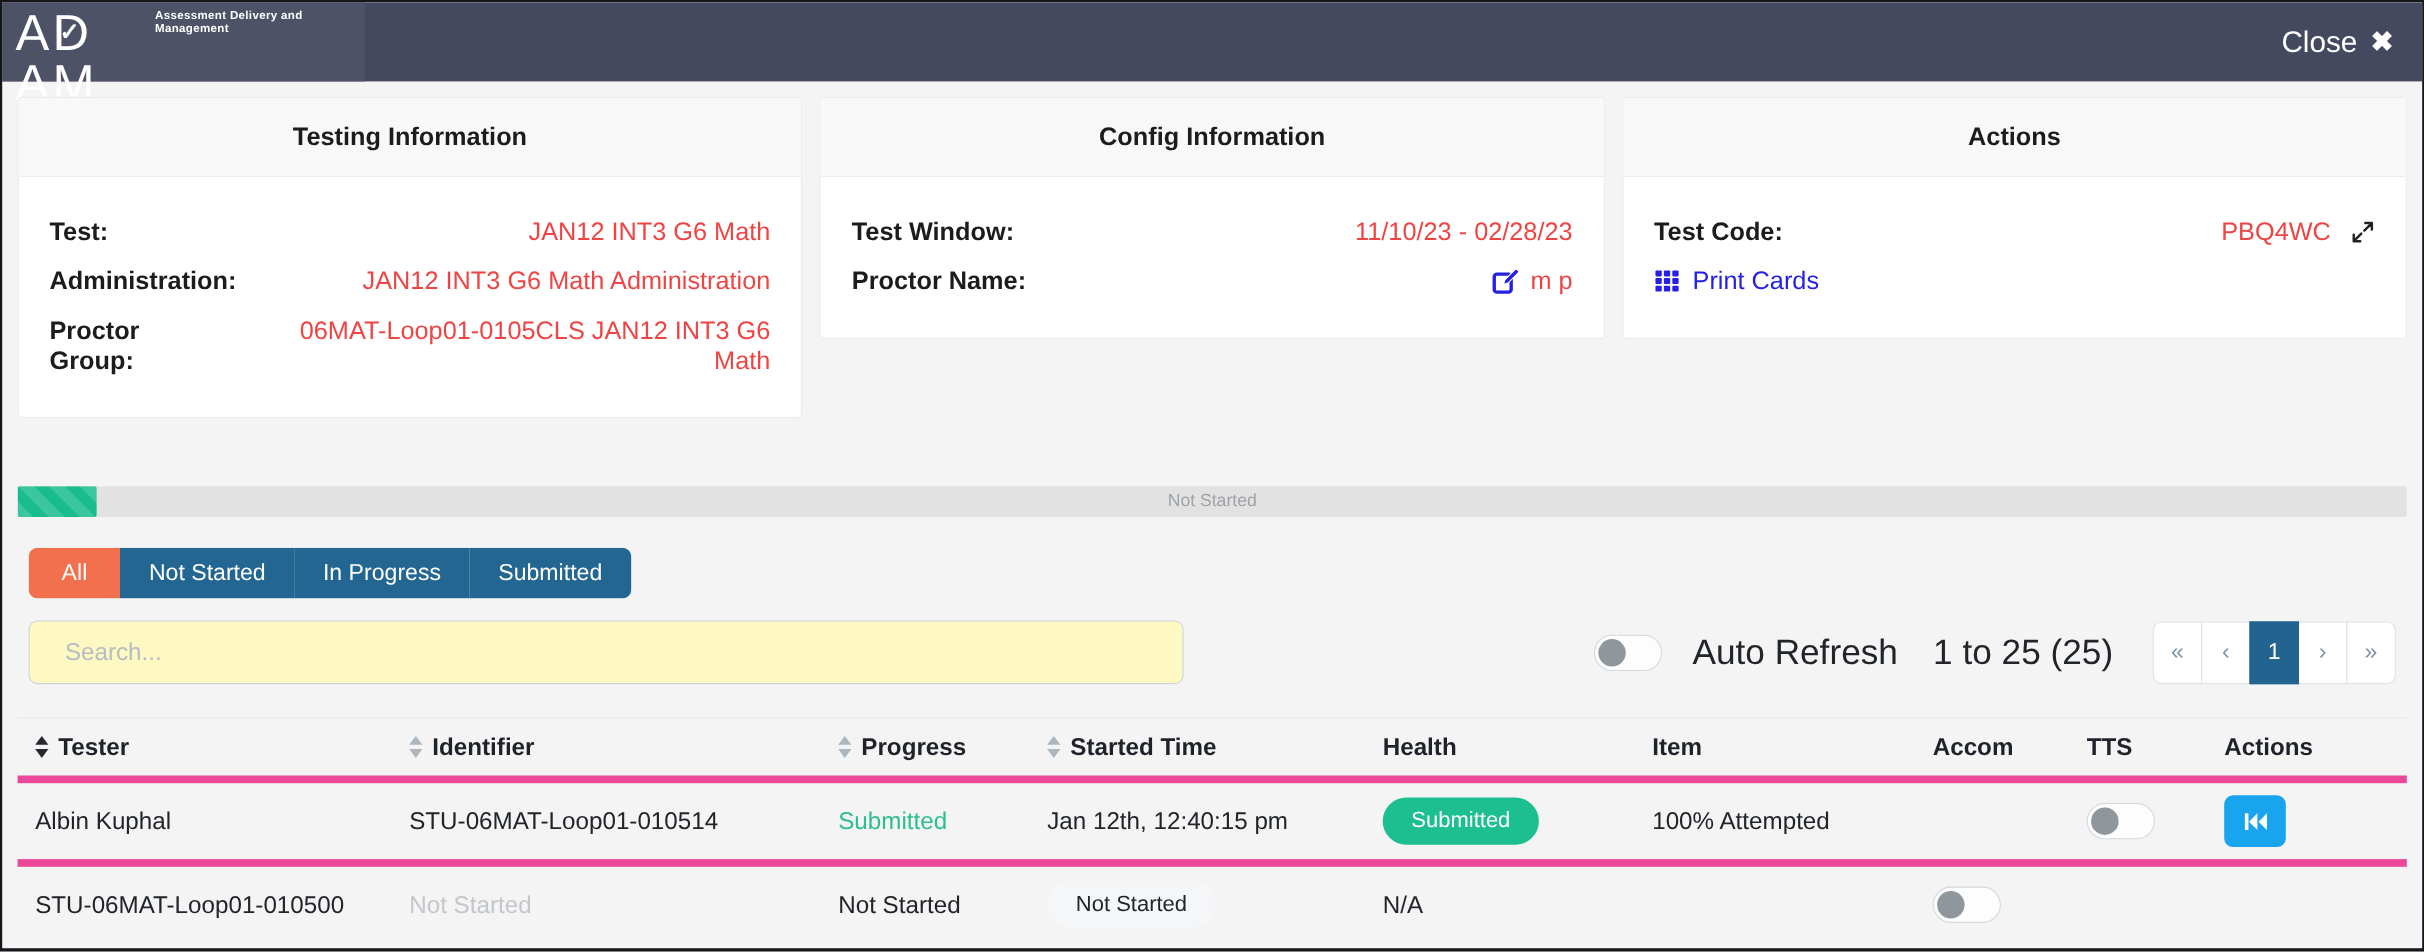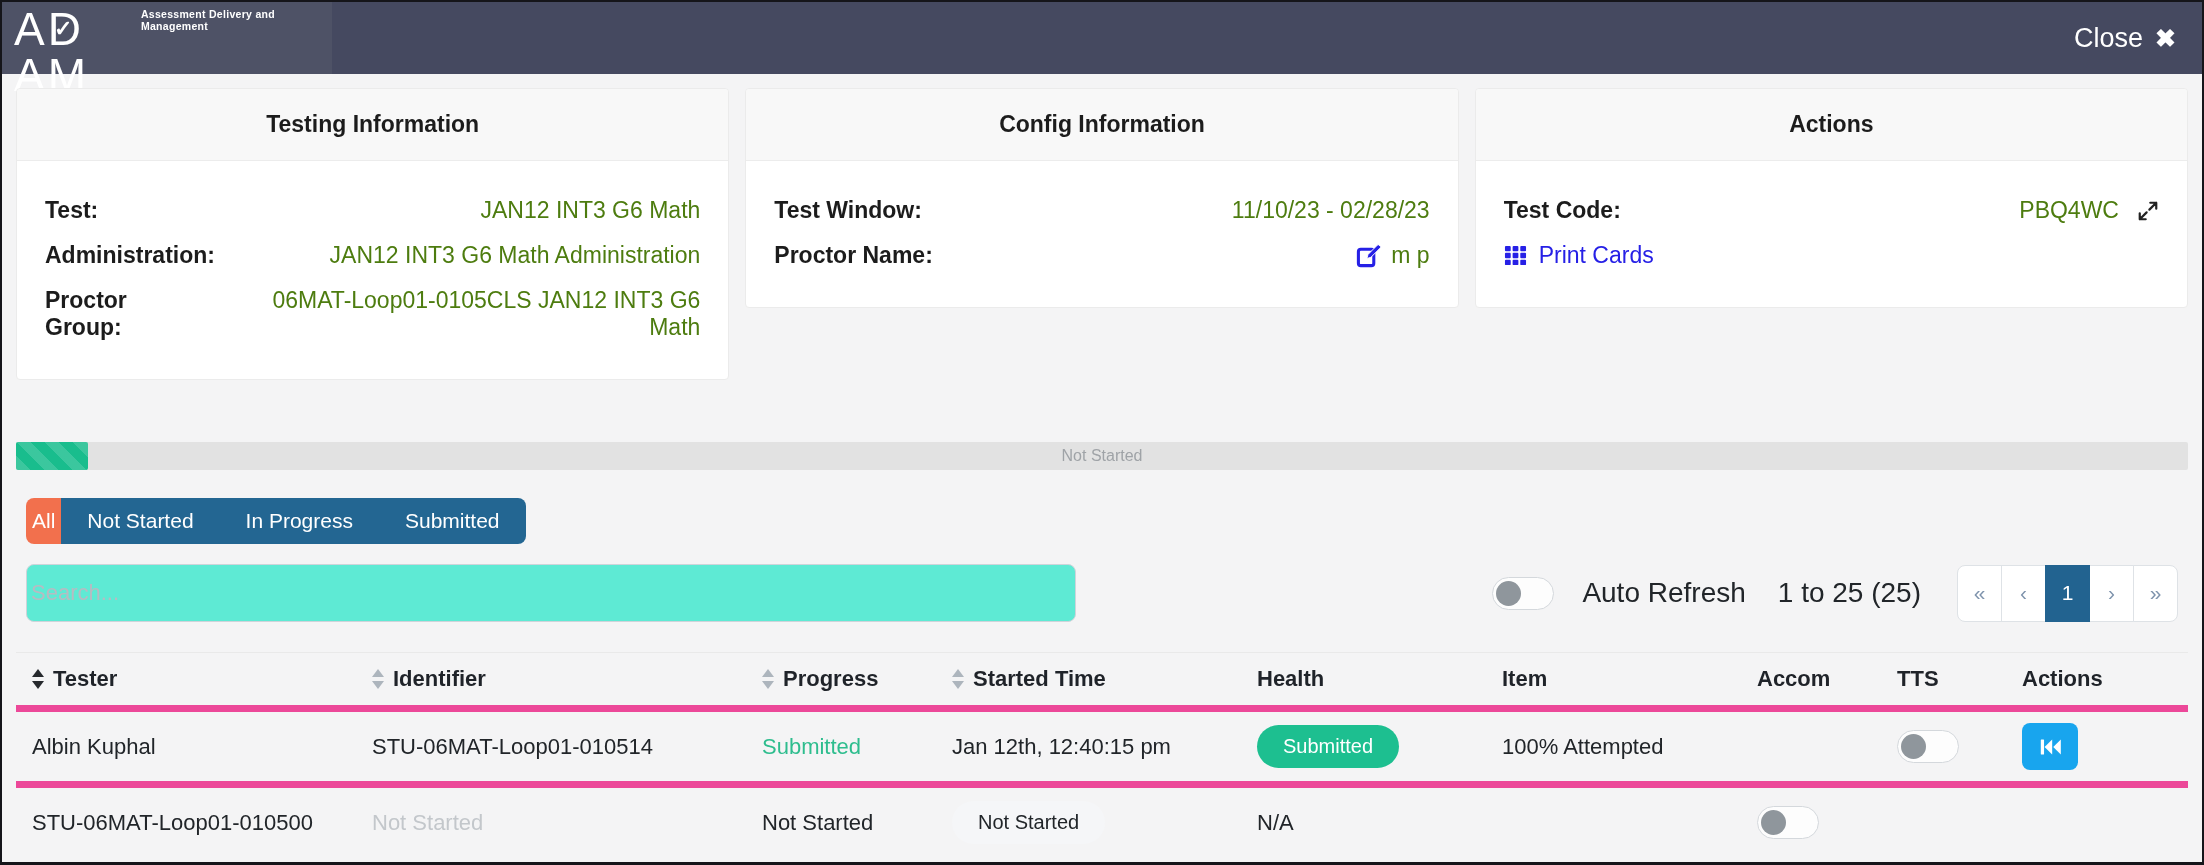--- a/index.html
+++ b/index.html
@@ -49,21 +49,21 @@
     text-align: center; font-weight: 700; font-size: 23px; color: #1c1c1c;
     padding: 22px 0; border-radius: 4px 4px 0 0;
   }
   .card-body { padding: 36px 28px 38px 28px; }
   .kv-row {
     display: flex; justify-content: space-between; align-items: center;
     font-size: 23px; line-height: 27px; margin-bottom: 18px; gap: 24px;
   }
   .kv-row:last-child { margin-bottom: 0; }
   .kv-label { font-weight: 700; color: #1c1c1c; }
-  .kv-value { color: #4d7c0f; text-align: right; }
+  .kv-value { color: #ef4444; text-align: right; }
   .value-with-icon { display: flex; align-items: center; gap: 10px; }
   .blue-icon { color: #2620e6; display: inline-flex; }
   .green { color: #1dbf8e; font-weight: 700; }
   .expand-icon { color: #222; display: inline-flex; margin-left: 8px; cursor: pointer; }
   .print-link {
     display: inline-flex; align-items: center; gap: 12px;
     color: #2620e6; font-size: 23px; cursor: pointer;
   }
 
   
@@ -84,40 +84,40 @@
 
   
   .tabs {
     display: inline-flex; margin: 28px 0 0 24px; border-radius: 8px;
     overflow: hidden; height: 46px;
   }
   .tab {
     display: flex; align-items: center; padding: 0 26px;
     color: #fff; font-size: 21px; background: #236692; cursor: pointer;
   }
-  .tab.active { background: #f2704d; padding: 0 6px; }
+  .tab.active { background: #f2704d; padding: 0 30px; }
 
   
   .toolbar { display: flex; align-items: center; margin: 20px 24px 0 24px; }
   .search-input {
     width: 1050px; height: 58px; border: 1px solid #ced4da; border-radius: 8px;
-    font-size: 22px; padding: 0 4px; color: #495057; outline: none;
-    font-family: "Liberation Sans", sans-serif; background: #5eead4;
+    font-size: 22px; padding: 0 32px; color: #495057; outline: none;
+    font-family: "Liberation Sans", sans-serif; background: #fef9c3;
   }
   .search-input::placeholder { color: #b6bcc2; }
   .toolbar-right { margin-left: auto; display: flex; align-items: center; gap: 28px; }
   .toggle {
     width: 62px; height: 33px; border-radius: 17px; background: #fdfdfd;
     border: 1px solid #d4d8dc; position: relative; cursor: pointer; flex: none;
   }
   .toggle::after {
     content: ""; position: absolute; left: 3px; top: 3px;
     width: 25px; height: 25px; border-radius: 50%; background: #8f969c;
   }
-  .auto-refresh-label, .range-label { font-size: 28px; color: #212529; }
+  .auto-refresh-label, .range-label { font-size: 32px; color: #212529; }
   .range-label { margin-left: 4px; }
   .pagination { display: flex; margin-left: 8px; }
   .page-btn {
     width: 45px; height: 57px; background: #fff; border: 1px solid #dee2e6;
     display: flex; align-items: center; justify-content: center;
     color: #7e93ac; font-size: 21px; margin-left: -1px; cursor: pointer;
   }
   .page-btn:first-child { border-radius: 8px 0 0 8px; margin-left: 0; }
   .page-btn:last-child { border-radius: 0 8px 8px 0; }
   .page-btn.active { background: #226390; border-color: #226390; color: #fff; z-index: 1; }

